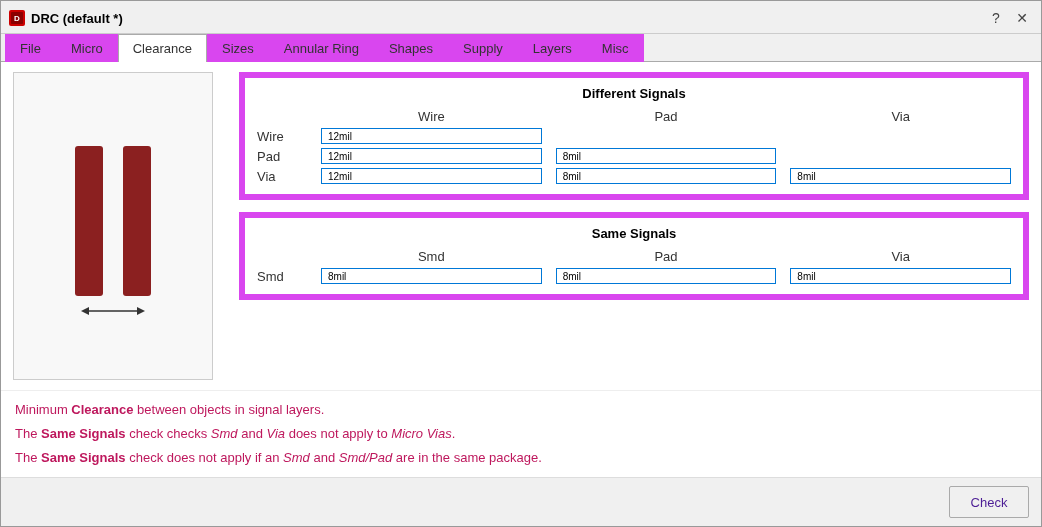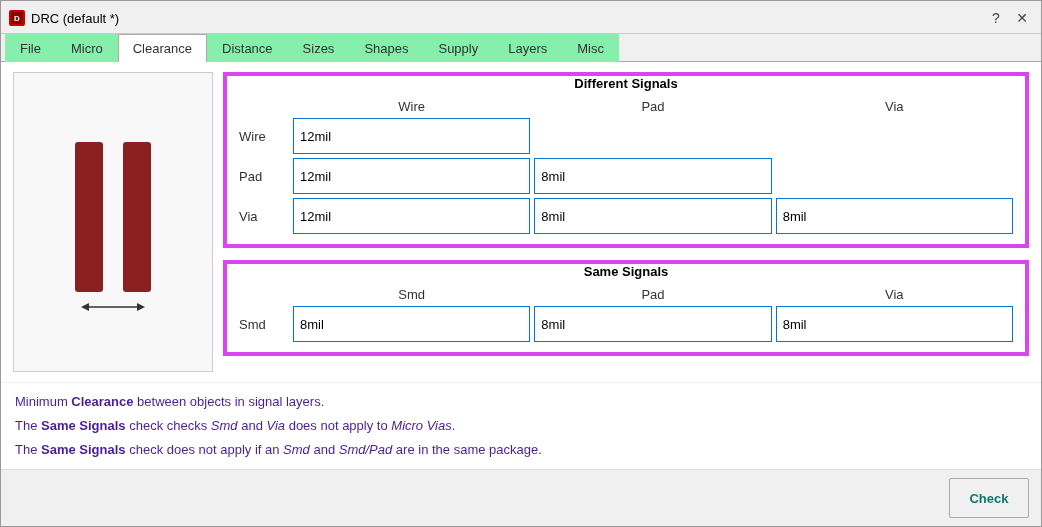--- a/index.html
+++ b/index.html
@@ -42,21 +42,21 @@
       border-radius: 2px;
       display: flex;
       align-items: center;
       justify-content: center;
       font-size: 9px;
       color: white;
       font-weight: bold;
     }
     .title-bar-title {
       font-size: 13px;
-      font-weight: normal;
+      font-weight: bold;
     }
     .title-bar-controls {
       display: flex;
       gap: 4px;
       align-items: center;
     }
     .title-btn {
       width: 22px;
       height: 22px;
       border: none;
@@ -74,21 +74,21 @@
       background: #f0f0f0;
       padding: 0 4px;
     }
     .tab {
       padding: 6px 14px;
       cursor: pointer;
       border: 1px solid transparent;
       border-bottom: none;
       margin-bottom: -1px;
       font-size: 13px;
-      background: #86efac;
+      background: #d946ef;
       color: #333;
       user-select: none;
     }
     .tab.active {
       background: #fff;
       border-color: #aaa;
       border-bottom-color: #fff;
       z-index: 1;
     }
     .content {
@@ -115,32 +115,33 @@
       border: 1px solid #ccc;
       background: #f8f8f8;
     }
     .right-panel {
       flex: 1;
       display: flex;
       flex-direction: column;
       gap: 12px;
     }
     .section-box {
-      border: 4px solid #d946ef;
-      padding: 0 12px 10px 12px;
+      border: 6px solid #d946ef;
+      padding: 8px 12px 10px 12px;
+      margin-left: 16px;
     }
     .section-title {
       font-weight: bold;
       text-align: center;
       margin-bottom: 8px;
       font-size: 13px;
     }
     .grid-table {
       display: grid;
-      gap: 4px 4px;
+      gap: 4px 14px;
       align-items: center;
     }
     .diff-grid {
       grid-template-columns: 50px 1fr 1fr 1fr;
     }
     .same-grid {
       grid-template-columns: 50px 1fr 1fr 1fr;
     }
     .col-header {
       text-align: center;
@@ -148,57 +149,56 @@
       color: #333;
     }
     .row-label {
       font-size: 13px;
       color: #333;
     }
     .field-input {
       width: 100%;
       padding: 2px 6px;
       border: 1px solid #0078d7;
-      font-size: 13px;
-      height: 36px;
+      font-size: 10px;
+      height: 16px;
       outline: none;
       background: white;
     }
     .info-area {
       padding: 8px 14px 6px 14px;
       font-size: 13px;
-      color: #4c1d95;
+      color: #be185d;
       line-height: 1.7;
       border-top: 1px solid #eee;
     }
     .info-area p {
       margin-bottom: 2px;
     }
     .bold { font-weight: bold; }
     .italic { font-style: italic; }
     .bottom-bar {
       display: flex;
       justify-content: flex-end;
       align-items: center;
       padding: 8px 12px;
       gap: 8px;
       border-top: 1px solid #ddd;
       background: #f0f0f0;
     }
     .action-btn {
       min-width: 80px;
-      height: 40px;
+      height: 32px;
       padding: 0 18px;
       border: 1px solid #aaa;
       background: #f0f0f0;
       font-size: 13px;
       cursor: pointer;
       border-radius: 2px;
-      color: #0f766e;
-      font-weight: bold;
+      color: #4c1d95;
     }
     .action-btn.primary {
       background: #f0f0f0;
     }
     
     .diagram-svg {
       width: 160px;
       height: 220px;
     }
     .empty-col { }
@@ -221,22 +221,22 @@
     <div class="title-bar-controls">
       <button class="title-btn">?</button>
       <button class="title-btn close">✕</button>
     </div>
   </div>
 
   <div class="tab-bar">
     <div class="tab">File</div>
     <div class="tab">Micro</div>
     <div class="tab active">Clearance</div>
-    <div class="tab">Distance</div>
     <div class="tab">Sizes</div>
+    <div class="tab">Annular Ring</div>
     <div class="tab">Shapes</div>
     <div class="tab">Supply</div>
     <div class="tab">Layers</div>
     <div class="tab">Misc</div>
   </div>
 
   <div class="content">
     <div class="main-area">
 
       <div class="left-panel">

